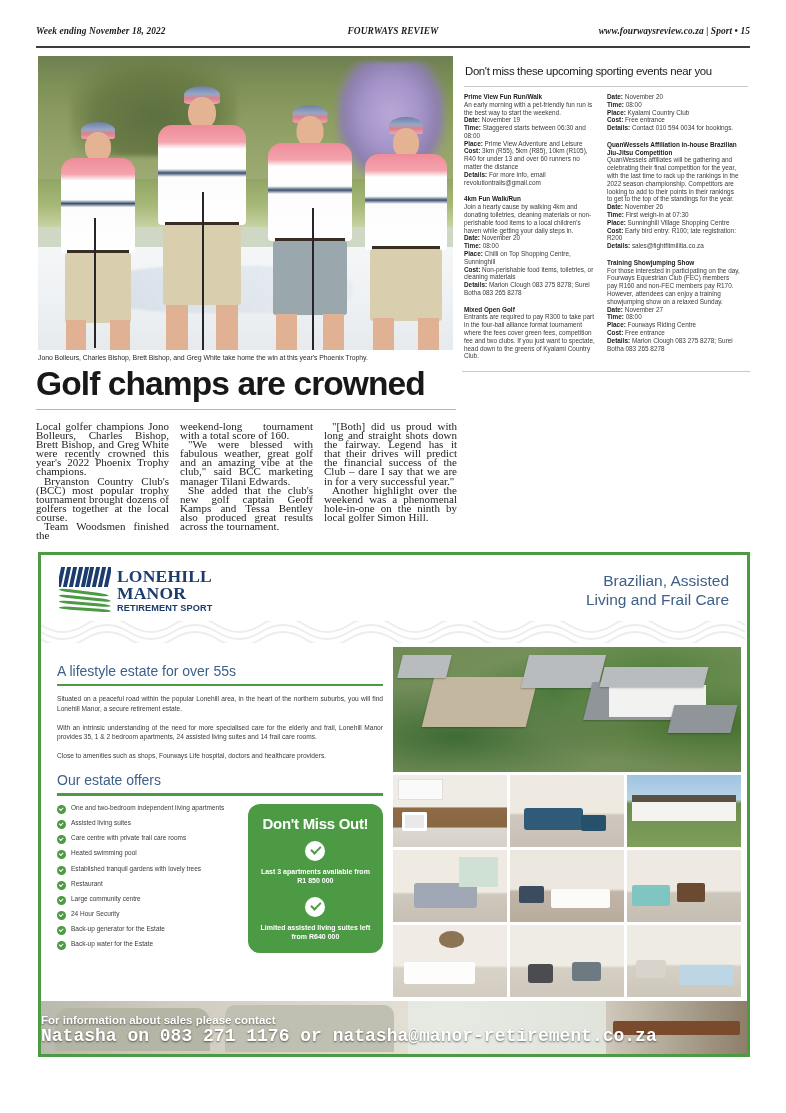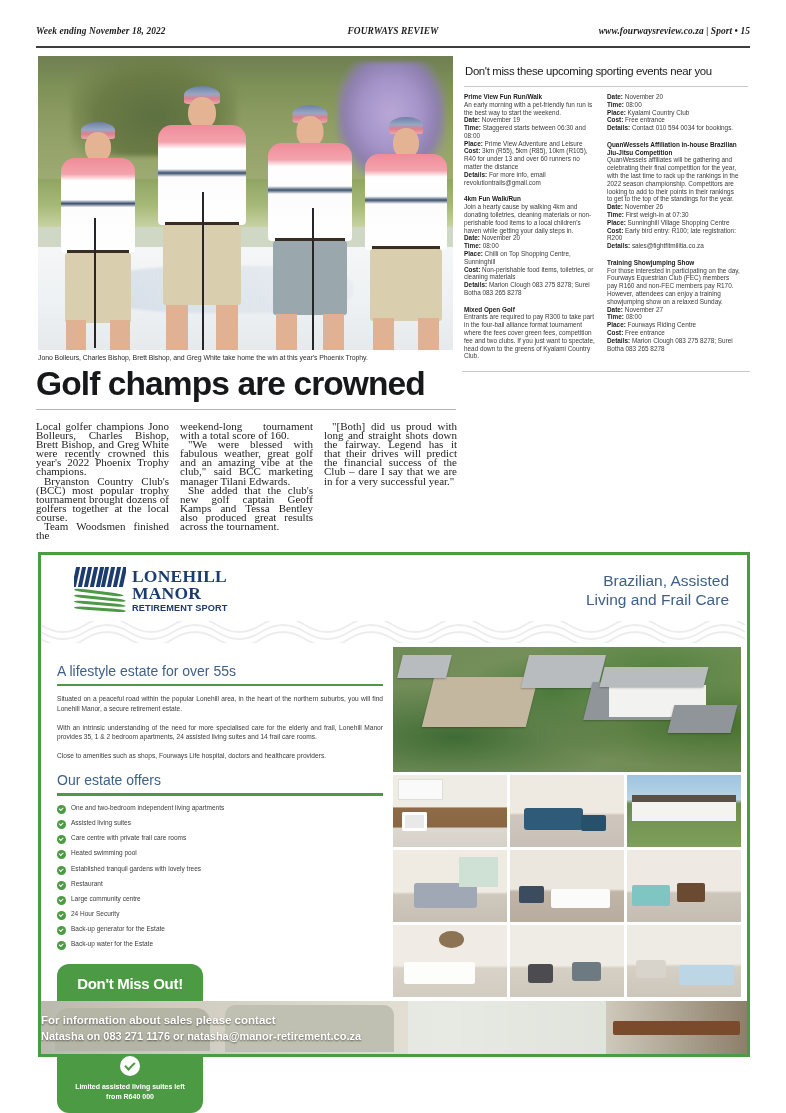--- a/index.html
+++ b/index.html
@@ -124,21 +124,21 @@
   }
   .ev p b { color:#1a1a1a; }
   .sib-botrule { height:1px; background:#c9c9c9; margin-top:2px; }
 
   
   .ad {
     position:absolute; left:38px; top:552px; width:712px; height:505px;
     border:3px solid #4d9a44; background:#ffffff;
   }
   .ad-top { position:relative; height:88px; }
-  .logo { position:absolute; left:33px; top:12px; display:flex; align-items:flex-start; gap:6px; }
+  .logo { position:absolute; left:18px; top:12px; display:flex; align-items:flex-start; gap:6px; }
   .logo-mark { width:52px; height:46px; position:relative; overflow:hidden; }
   .lm-bars { position:absolute; left:0; top:0; width:52px; height:20px; display:flex; gap:2.3px; }
   .lm-bars i { display:block; width:3.6px; height:100%; background:#1d3c6e; transform:skewX(-12deg); }
   .lm-field { position:absolute; left:0; top:21px; width:52px; height:25px; }
   .lm-field i { position:absolute; left:0; width:52px; height:3.4px; background:#4d9a44;
                 border-radius:50%/100%; transform-origin:left center; }
   .logo-txt { padding-top:1px; }
   .logo-txt .l1, .logo-txt .l2 {
     font-family:"Liberation Serif", serif; font-weight:bold;
     font-size:17.5px; line-height:16.5px; color:#1d3c6e; letter-spacing:.2px;
@@ -163,21 +163,21 @@
 
   .ad-h2 {
     font-family:"Liberation Sans", sans-serif;
     font-size:14px; color:#3e6089; font-weight:normal; margin-bottom:5px;margin-top:16px;
   }
   .grn-rule { height:2.4px; background:#4d9a44; margin-bottom:8px; }
   .ad-p {
     font-family:"Liberation Sans", sans-serif;
     font-size:6.6px; line-height:9.6px; color:#3a3a3a; text-align:justify; margin-bottom:9px;
   }
-  .offers-wrap { display:flex; gap:8px; margin-top:6px;flex-direction:column; }
+  .offers-wrap { display:flex; gap:8px; margin-top:6px; }
   .offers { width:200px; }
   .offer {
     display:flex; align-items:flex-start; gap:5px; margin-bottom:5.2px;
   }
   .chk {
     flex:0 0 auto; width:9px; height:9px; border-radius:50%; background:#4d9a44;
     position:relative; margin-top:1px;
   }
   .chk:after{
     content:""; position:absolute; left:2.2px; top:2px; width:3.3px; height:1.8px;
@@ -269,21 +269,21 @@
   .ad-foot .sofa2{position:absolute;left:26%;top:8%;width:24%;height:88%;background:#c0c0b2;border-radius:10px 10px 0 0;}
   .ad-foot .win {position:absolute;left:52%;top:0%;width:28%;height:100%;background:rgba(230,236,230,.75);}
   .ad-foot .wood{position:absolute;right:1%;top:38%;width:18%;height:26%;background:#7a4a2c;border-radius:2px;}
   .ad-foot .txt {
     position:absolute; left:0; top:50%; transform:translateY(-50%); width:100%;
     text-align:left; color:#fff; font-family:"Liberation Sans", sans-serif;
     font-weight:bold; line-height:16px;
     text-shadow: 0 1px 2px rgba(0,0,0,.55);
   }
   .ad-foot .txt .a { font-size:11.5px; }
-  .ad-foot .txt .b { font-size:11px; }
+  .ad-foot .txt .b { font-size:18px;font-family:Liberation Mono, monospace; }
 </style>
 </head>
 <body>
 
 <div class="page">
 
   <div class="masthead">
     <span>Week ending November 18, 2022</span>
     <span class="mh-center">FOURWAYS REVIEW</span>
     <span>www.fourwaysreview.co.za | Sport • 15</span>
@@ -351,20 +351,21 @@
       <p>Bryanston Country Club's (BCC) most popular trophy tournament brought dozens of golfers together at the local course.</p>
       <p>Team Woodsmen finished the</p>
     </div>
     <div class="col">
       <p>weekend-long tournament with a total score of 160.</p>
       <p>"We were blessed with fabulous weather, great golf and an amazing vibe at the club," said BCC marketing manager Tilani Edwards.</p>
       <p>She added that the club's new golf captain Geoff Kamps and Tessa Bentley also produced great results across the tournament.</p>
     </div>
     <div class="col">
       <p style="text-indent:8px;">"[Both] did us proud with long and straight shots down the fairway. Legend has it that their drives will predict the financial success of the Club – dare I say that we are in for a very successful year."</p>
+      <p>Another highlight over the weekend was a phenomenal hole-in-one on the ninth by local golfer Simon Hill.</p>
     </div>
   </div>
 
   <div class="sib">
     <div class="sib-sub">Don't miss these upcoming sporting events near you</div>
     <div class="sib-rule"></div>
     <div class="sib-cols">
       <div class="sib-col" id="sib-left">
           <div class="ev">
             <h4>Prime View Fun Run/Walk</h4>

